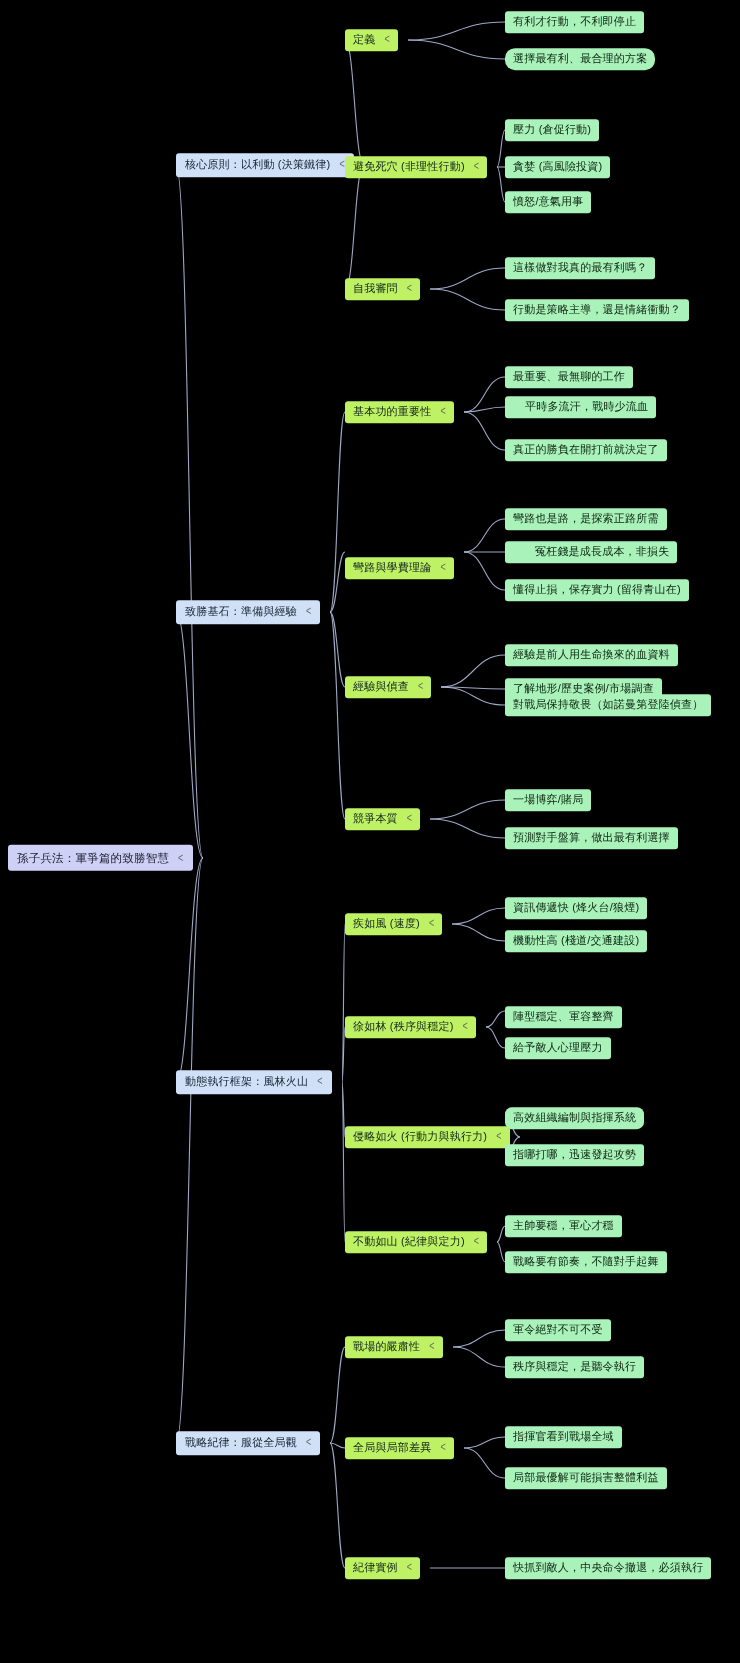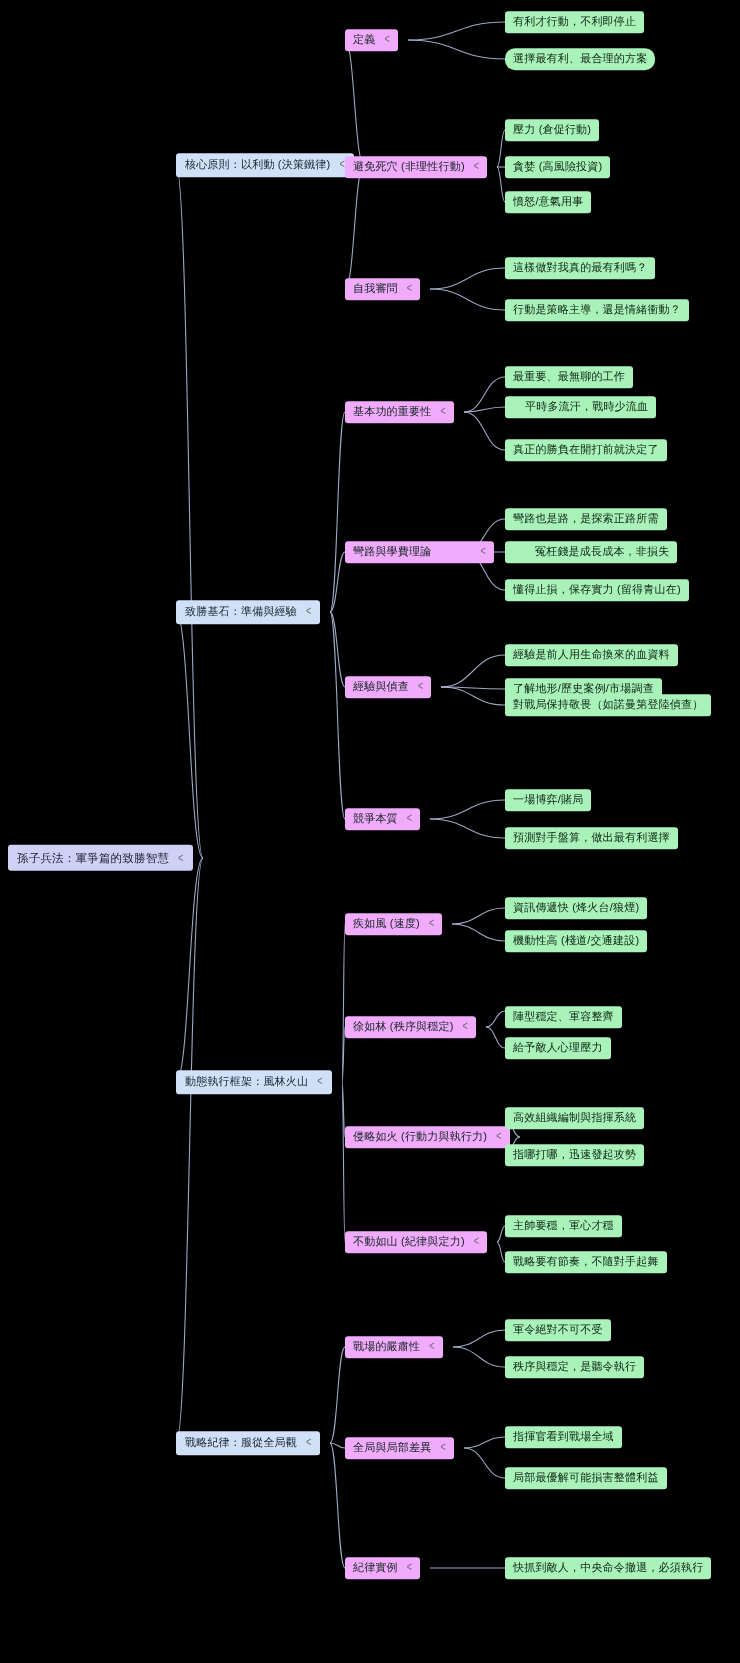--- a/index.html
+++ b/index.html
@@ -42,21 +42,21 @@
     font-size: 11.5px;
     color: #1a1a2e;
     padding: 6px 9px;
   }
   .node.lvl1 {
     background: #cfe0f7;
     color: #15212e;
     padding: 5px 9px;
   }
   .node.lvl2 {
-    background: #f0abfc;
+    background: #bef264;
     color: #12231d;
   }
   .node.lvl3 {
     background: #a9f2b9;
     color: #0d2412;
   }
   .node .caret {
     display: inline-block;
     margin-left: 9px;
     font-size: 9px;
@@ -172,21 +172,21 @@
       </div>
       <div class="node lvl3 leaf" style="left: 505px; top: 377px;">
         <span>最重要、最無聊的工作</span>
       </div>
       <div class="node lvl3 leaf" style="left: 505px; top: 407px; padding-left: 20px;">
         <span>平時多流汗，戰時少流血</span>
       </div>
       <div class="node lvl3 leaf" style="left: 505px; top: 450px;">
         <span>真正的勝負在開打前就決定了</span>
       </div>
-      <div class="node lvl2" style="left: 345px; top: 552px; gap: 40px;">
+      <div class="node lvl2" style="left: 345px; top: 568px;">
         <span>彎路與學費理論</span>
         <span class="caret">&lt;</span>
       </div>
       <div class="node lvl3 leaf" style="left: 505px; top: 519px;">
         <span>彎路也是路，是探索正路所需</span>
       </div>
       <div class="node lvl3 leaf" style="left: 505px; top: 552px; padding-left: 30px;">
         <span>冤枉錢是成長成本，非損失</span>
       </div>
       <div class="node lvl3 leaf" style="left: 505px; top: 590px;">
@@ -236,21 +236,21 @@
       <div class="node lvl3 leaf" style="left: 505px; top: 1017px;">
         <span>陣型穩定、軍容整齊</span>
       </div>
       <div class="node lvl3 leaf" style="left: 505px; top: 1048px;">
         <span>給予敵人心理壓力</span>
       </div>
       <div class="node lvl2" style="left: 345px; top: 1137px;">
         <span>侵略如火 (行動力與執行力)</span>
         <span class="caret">&lt;</span>
       </div>
-      <div class="node lvl3 leaf" style="left: 505px; top: 1118px;">
+      <div class="node lvl3 leaf" style="left: 505px; top: 1118px; border-radius: 7px;">
         <span>高效組織編制與指揮系統</span>
       </div>
       <div class="node lvl3 leaf" style="left: 505px; top: 1155px;">
         <span>指哪打哪，迅速發起攻勢</span>
       </div>
       <div class="node lvl2" style="left: 345px; top: 1242px;">
         <span>不動如山 (紀律與定力)</span>
         <span class="caret">&lt;</span>
       </div>
       <div class="node lvl3 leaf" style="left: 505px; top: 1226px;">

